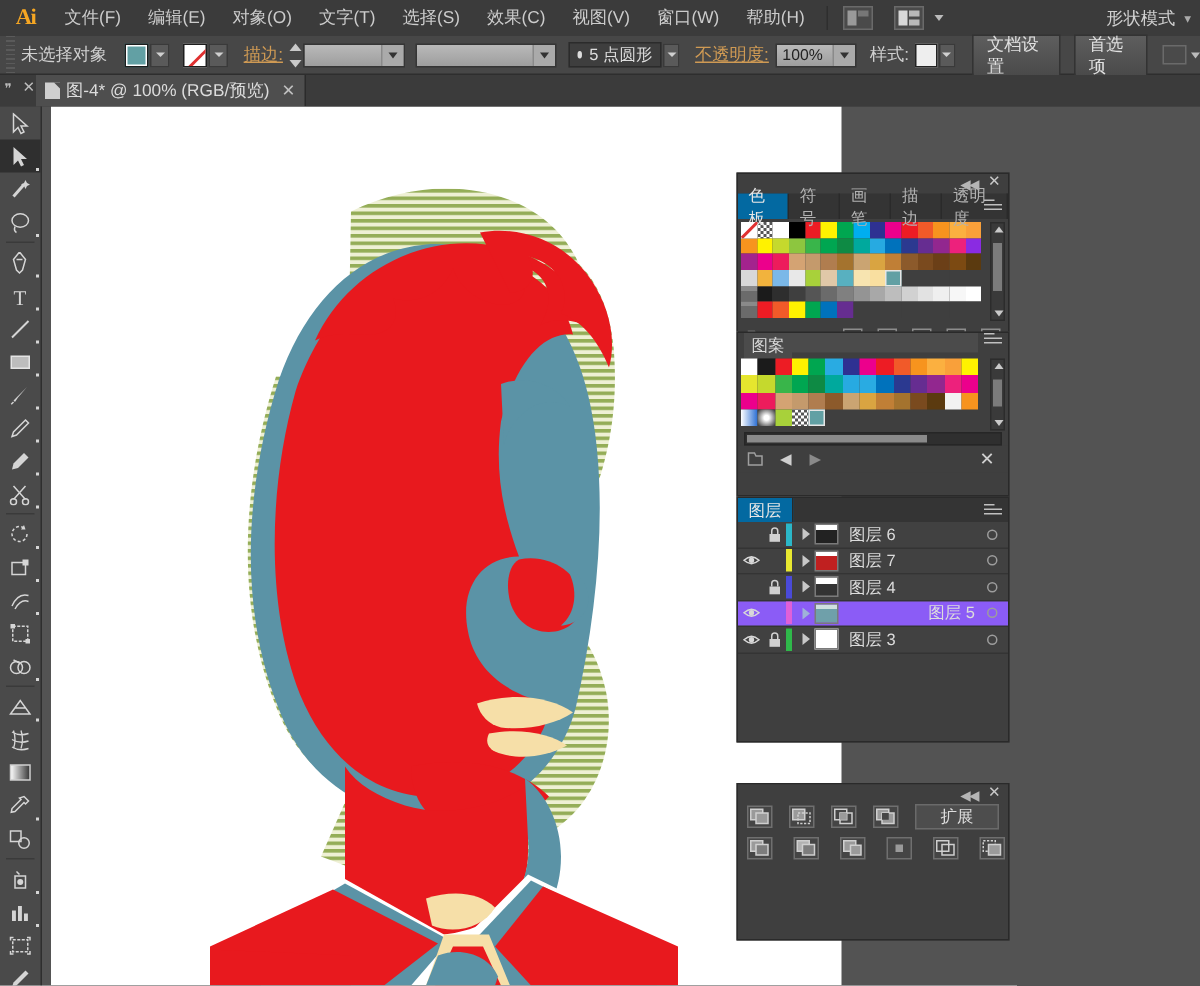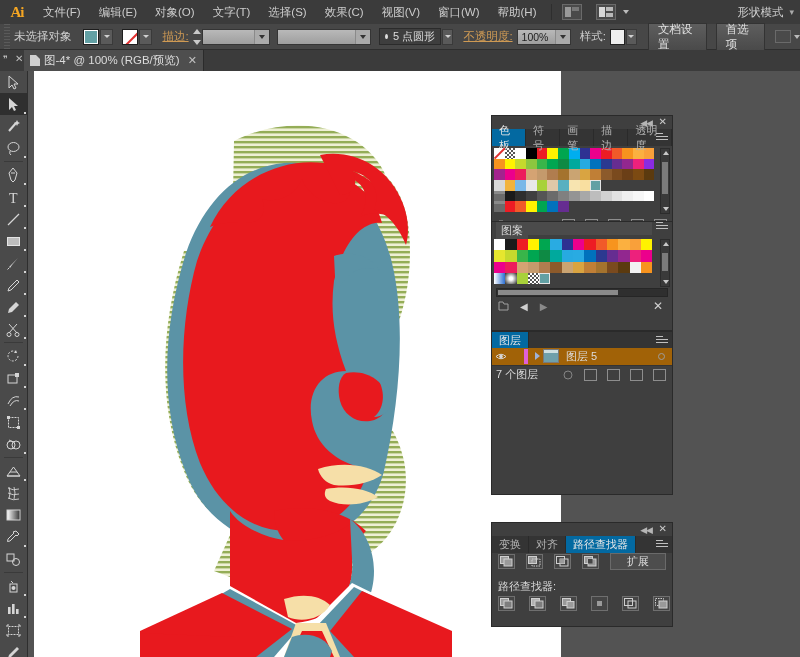--- a/index.html
+++ b/index.html
@@ -117,21 +117,21 @@
 
   .findrow{display:flex;align-items:center;padding:3px 4px;}
   .findlabel{font-size:11px;color:#cfcfcf;margin-right:5px;white-space:nowrap;}
   .findbox{flex:1;height:14px;background:#b8b8b8;border:1px solid #2b2b2b;box-sizing:border-box;}
   .patname{display:flex;align-items:flex-start;height:15px;padding:0 4px;}
   .patname .nm{font-size:11px;color:#d8d8d8;background:#4b4b4b;padding:1px 5px;}
   .patname .bar{flex:1;height:13px;background:#4b4b4b;margin-left:0;}
 
   
   .lrow{height:16.5px;display:flex;align-items:center;border-bottom:1px solid #343434;background:#414141;}
-  .lrow.sel{background:#a16207;}
+  .lrow.sel{background:#8b5cf6;text-align:right;}
   .lrow .eye{width:17px;display:flex;align-items:center;justify-content:center;}
   .lrow .lock{width:14px;display:flex;align-items:center;justify-content:center;}
   .lrow .colorbar{width:4px;height:15px;margin:0 3px 0 1px;}
   .lrow .arrow{width:12px;display:flex;align-items:center;justify-content:center;}
   .lrow .thumb{width:16px;height:14px;border:1px solid #7a7a7a;box-sizing:border-box;overflow:hidden;position:relative;background:#fff;}
   .lrow .lname{flex:1;font-size:11px;color:#dcdcdc;padding-left:7px;white-space:nowrap;}
   .lrow .target{width:22px;display:flex;align-items:center;justify-content:center;}
   .lrow .target span{width:7px;height:7px;border-radius:50%;border:1.5px solid #9d9d9d;box-sizing:border-box;}
   .lfooter{height:18px;display:flex;align-items:center;padding:0 4px;background:#3f3f3f;}
   .lfooter .cnt{font-size:11px;color:#dcdcdc;flex:1;white-space:nowrap;}
@@ -751,69 +751,132 @@
   <div class="panel" style="left:491px;top:331px;width:182px;height:164px;">
     <div class="tabrow" style="height:16px;">
       <div class="ptab active">图层</div>
       <div class="pmenu">
           <i></i>
           <i></i>
           <i></i>
         </div>
     </div>
     <div id="layers-host">
+        <div class="lrow">
+          <span class="eye"></span>
+          <span class="lock">
+            <svg width="9" height="11" viewBox="0 0 9 11">
+              <path d="M2.5 5 V3 a2 2 0 0 1 4 0 V5" fill="none" stroke="#d0d0d0" stroke-width="1"></path>
+              <rect x="1" y="5" width="7" height="5.2" fill="#d0d0d0"></rect>
+            </svg>
+          </span>
+          <span class="colorbar" style="background:#2bb7c8"></span>
+          <span class="arrow">
+            <svg width="7" height="8" viewBox="0 0 7 8">
+              <path d="M1 0 L6 4 L1 8 Z" fill="#c8c8c8"></path>
+            </svg>
+          </span>
+          <span class="thumb" style="background:linear-gradient(to bottom,#fff 0 30%,#222 30% 100%)"></span>
+          <span class="lname">图层 6</span>
+          <span class="target">
+            <span></span>
+          </span>
+        </div>
+        <div class="lrow">
+          <span class="eye">
+            <svg width="12" height="9" viewBox="0 0 12 9">
+              <path d="M1 4.5 Q6 0 11 4.5 Q6 9 1 4.5Z" fill="none" stroke="#d8d8d8" stroke-width="1"></path>
+              <circle cx="6" cy="4.5" r="1.8" fill="#d8d8d8"></circle>
+            </svg>
+          </span>
+          <span class="lock"></span>
+          <span class="colorbar" style="background:#e8e830"></span>
+          <span class="arrow">
+            <svg width="7" height="8" viewBox="0 0 7 8">
+              <path d="M1 0 L6 4 L1 8 Z" fill="#c8c8c8"></path>
+            </svg>
+          </span>
+          <span class="thumb" style="background:linear-gradient(to bottom,#fff 0 20%,#c02020 20% 100%)"></span>
+          <span class="lname">图层 7</span>
+          <span class="target">
+            <span></span>
+          </span>
+        </div>
+        <div class="lrow">
+          <span class="eye"></span>
+          <span class="lock">
+            <svg width="9" height="11" viewBox="0 0 9 11">
+              <path d="M2.5 5 V3 a2 2 0 0 1 4 0 V5" fill="none" stroke="#d0d0d0" stroke-width="1"></path>
+              <rect x="1" y="5" width="7" height="5.2" fill="#d0d0d0"></rect>
+            </svg>
+          </span>
+          <span class="colorbar" style="background:#4a4ad8"></span>
+          <span class="arrow">
+            <svg width="7" height="8" viewBox="0 0 7 8">
+              <path d="M1 0 L6 4 L1 8 Z" fill="#c8c8c8"></path>
+            </svg>
+          </span>
+          <span class="thumb" style="background:linear-gradient(to bottom,#fff 0 35%,#333 35% 100%)"></span>
+          <span class="lname">图层 4</span>
+          <span class="target">
+            <span></span>
+          </span>
+        </div>
         <div class="lrow sel">
           <span class="eye">
             <svg width="12" height="9" viewBox="0 0 12 9">
               <path d="M1 4.5 Q6 0 11 4.5 Q6 9 1 4.5Z" fill="none" stroke="#d8d8d8" stroke-width="1"></path>
               <circle cx="6" cy="4.5" r="1.8" fill="#d8d8d8"></circle>
             </svg>
           </span>
           <span class="lock"></span>
           <span class="colorbar" style="background:#e060d8"></span>
           <span class="arrow">
             <svg width="7" height="8" viewBox="0 0 7 8">
               <path d="M1 0 L6 4 L1 8 Z" fill="#9fb3d8"></path>
             </svg>
           </span>
           <span class="thumb" style="background:linear-gradient(to bottom,#cfe0e0 0 25%,#6fa0aa 25% 100%)"></span>
           <span class="lname">图层 5</span>
           <span class="target">
             <span></span>
           </span>
         </div>
+        <div class="lrow">
+          <span class="eye">
+            <svg width="12" height="9" viewBox="0 0 12 9">
+              <path d="M1 4.5 Q6 0 11 4.5 Q6 9 1 4.5Z" fill="none" stroke="#d8d8d8" stroke-width="1"></path>
+              <circle cx="6" cy="4.5" r="1.8" fill="#d8d8d8"></circle>
+            </svg>
+          </span>
+          <span class="lock">
+            <svg width="9" height="11" viewBox="0 0 9 11">
+              <path d="M2.5 5 V3 a2 2 0 0 1 4 0 V5" fill="none" stroke="#d0d0d0" stroke-width="1"></path>
+              <rect x="1" y="5" width="7" height="5.2" fill="#d0d0d0"></rect>
+            </svg>
+          </span>
+          <span class="colorbar" style="background:#2fb84a"></span>
+          <span class="arrow">
+            <svg width="7" height="8" viewBox="0 0 7 8">
+              <path d="M1 0 L6 4 L1 8 Z" fill="#c8c8c8"></path>
+            </svg>
+          </span>
+          <span class="thumb" style="background:#ffffff"></span>
+          <span class="lname">图层 3</span>
+          <span class="target">
+            <span></span>
+          </span>
+        </div>
       </div>
-    <div class="lfooter">
-      <span class="cnt">7 个图层</span>
-      <span style="width:14px;height:12px;margin-right:8px;opacity:.55;">
-        <svg width="13" height="12" viewBox="0 0 13 12">
-            <circle cx="6" cy="6" r="4" fill="none" stroke="#bdbdbd"></circle>
-          </svg>
-      </span>
-      <span class="fico"></span>
-      <span class="fico"></span>
-      <span class="fico"></span>
-      <span class="fico" style="margin-right:2px;"></span>
-    </div>
   </div>
 
   <div class="panel" style="left:491px;top:522px;width:182px;height:105px;">
     <div class="panel-chrome">
       <span class="collapse">◀◀</span>
       <span class="closeb">✕</span>
-    </div>
-    <div class="tabrow">
-      <div class="ptab">变换</div>
-      <div class="ptab">对齐</div>
-      <div class="ptab active">路径查找器</div>
-      <div class="pmenu">
-          <i></i>
-          <i></i>
-          <i></i>
-        </div>
     </div>
     <div class="pfrow">
       <span class="pfbtn">
         <svg width="15" height="13" viewBox="0 0 15 13">
             <rect x="1.5" y="1.5" width="8" height="7" fill="#9a9a9a" stroke="#cfcfcf"></rect>
             <rect x="5" y="4" width="8" height="7" fill="#9a9a9a" stroke="#cfcfcf"></rect>
           </svg>
       </span>
       <span class="pfbtn">
         <svg width="15" height="13" viewBox="0 0 15 13">
@@ -830,21 +893,20 @@
       </span>
       <span class="pfbtn">
         <svg width="15" height="13" viewBox="0 0 15 13">
             <rect x="1.5" y="1.5" width="8" height="7" fill="#9a9a9a" stroke="#cfcfcf"></rect>
             <rect x="5" y="4" width="8" height="7" fill="#9a9a9a" stroke="#cfcfcf"></rect>
             <rect x="5" y="4" width="4.5" height="4.5" fill="#454545"></rect>
           </svg>
       </span>
       <span class="expandbtn">扩展</span>
     </div>
-    <div class="pfsec">路径查找器:</div>
     <div class="pfrow" style="gap:14px;">
       <span class="pfbtn">
         <svg width="15" height="13" viewBox="0 0 15 13">
             <rect x="1.5" y="1.5" width="8" height="7" fill="#9a9a9a" stroke="#cfcfcf"></rect>
             <rect x="5" y="4" width="8" height="7" fill="#7d7d7d" stroke="#cfcfcf"></rect>
           </svg>
       </span>
       <span class="pfbtn">
         <svg width="15" height="13" viewBox="0 0 15 13">
             <rect x="1.5" y="1.5" width="8" height="7" fill="#b3b3b3" stroke="#cfcfcf"></rect>

